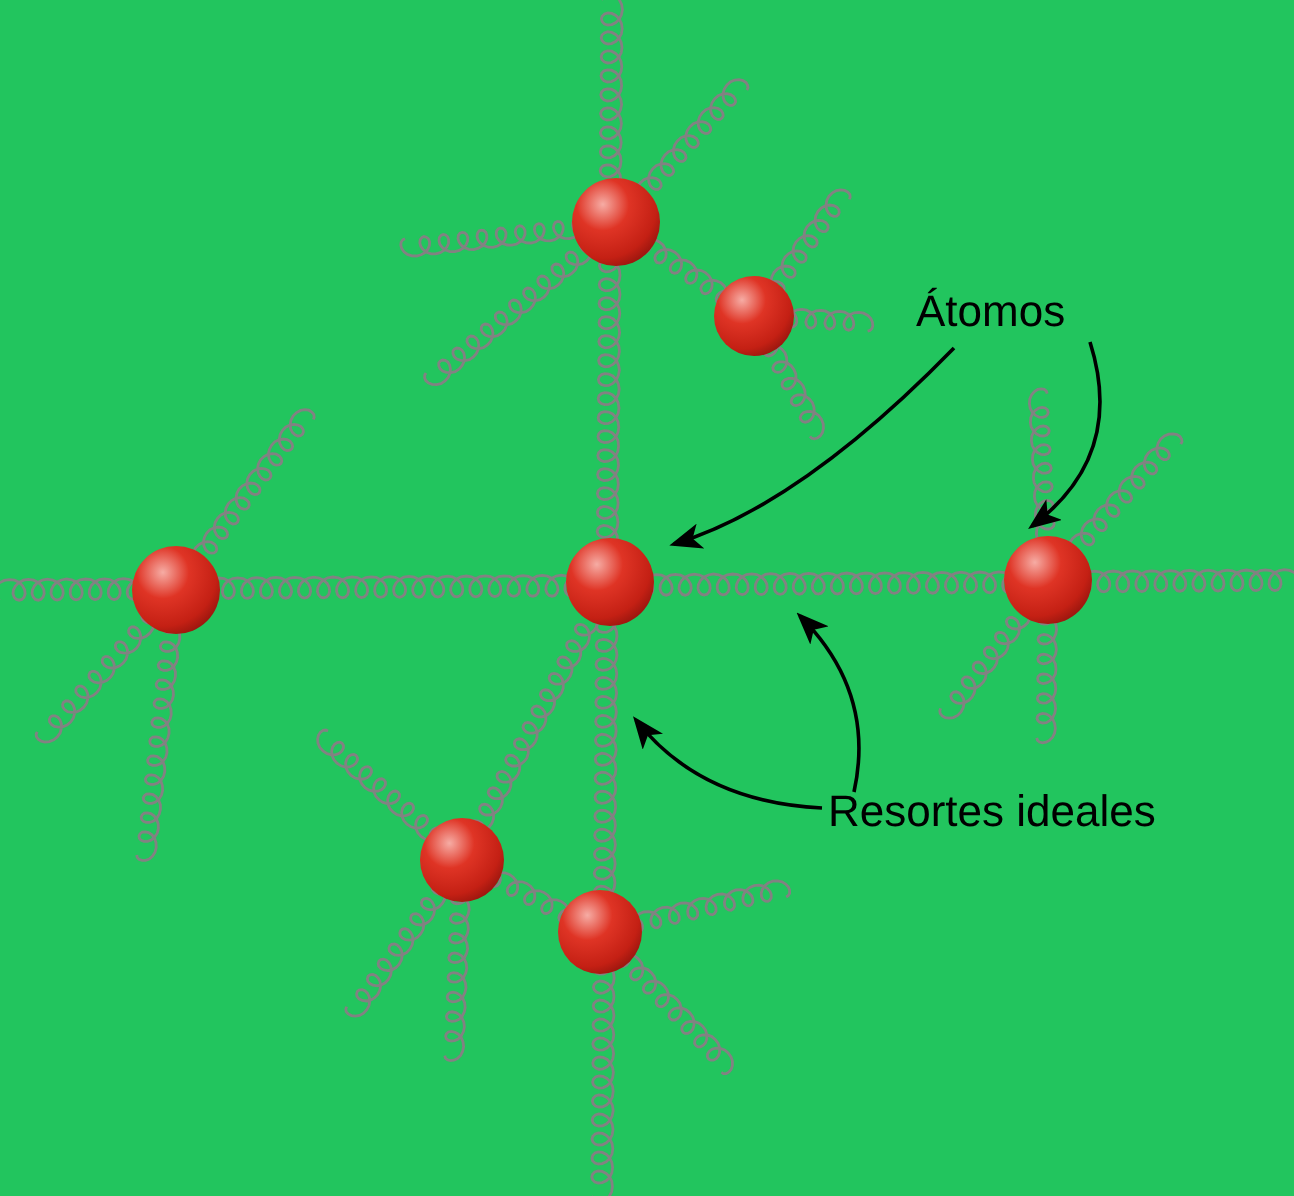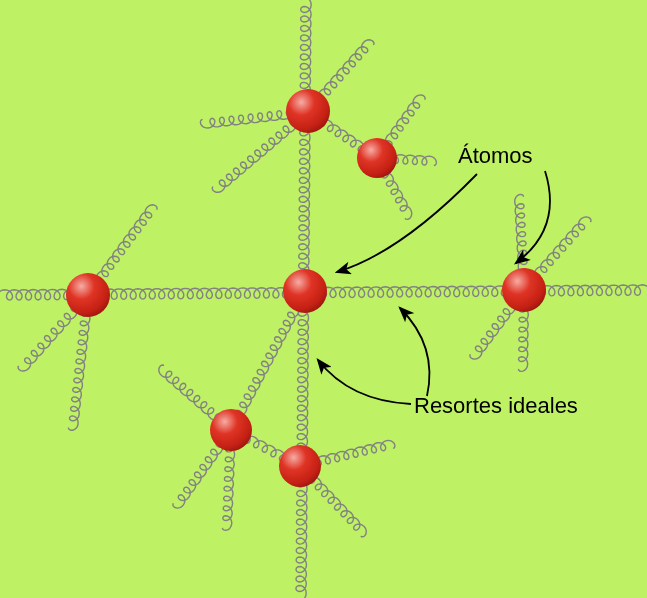--- a/index.html
+++ b/index.html
@@ -4,21 +4,21 @@
 <style>
   html, body {
     margin: 0;
     padding: 0;
     background: #ffffff;
   }
   .stage {
     position: relative;
     width: 647px;
     height: 598px;
-    background: #bef264;
+    background: #22c55e;
     overflow: hidden;
     font-family: "Liberation Sans", sans-serif;
     text-align: center;
   }
   .stage svg {
     position: absolute;
     left: 0;
     top: 0;
     display: block;
   }

